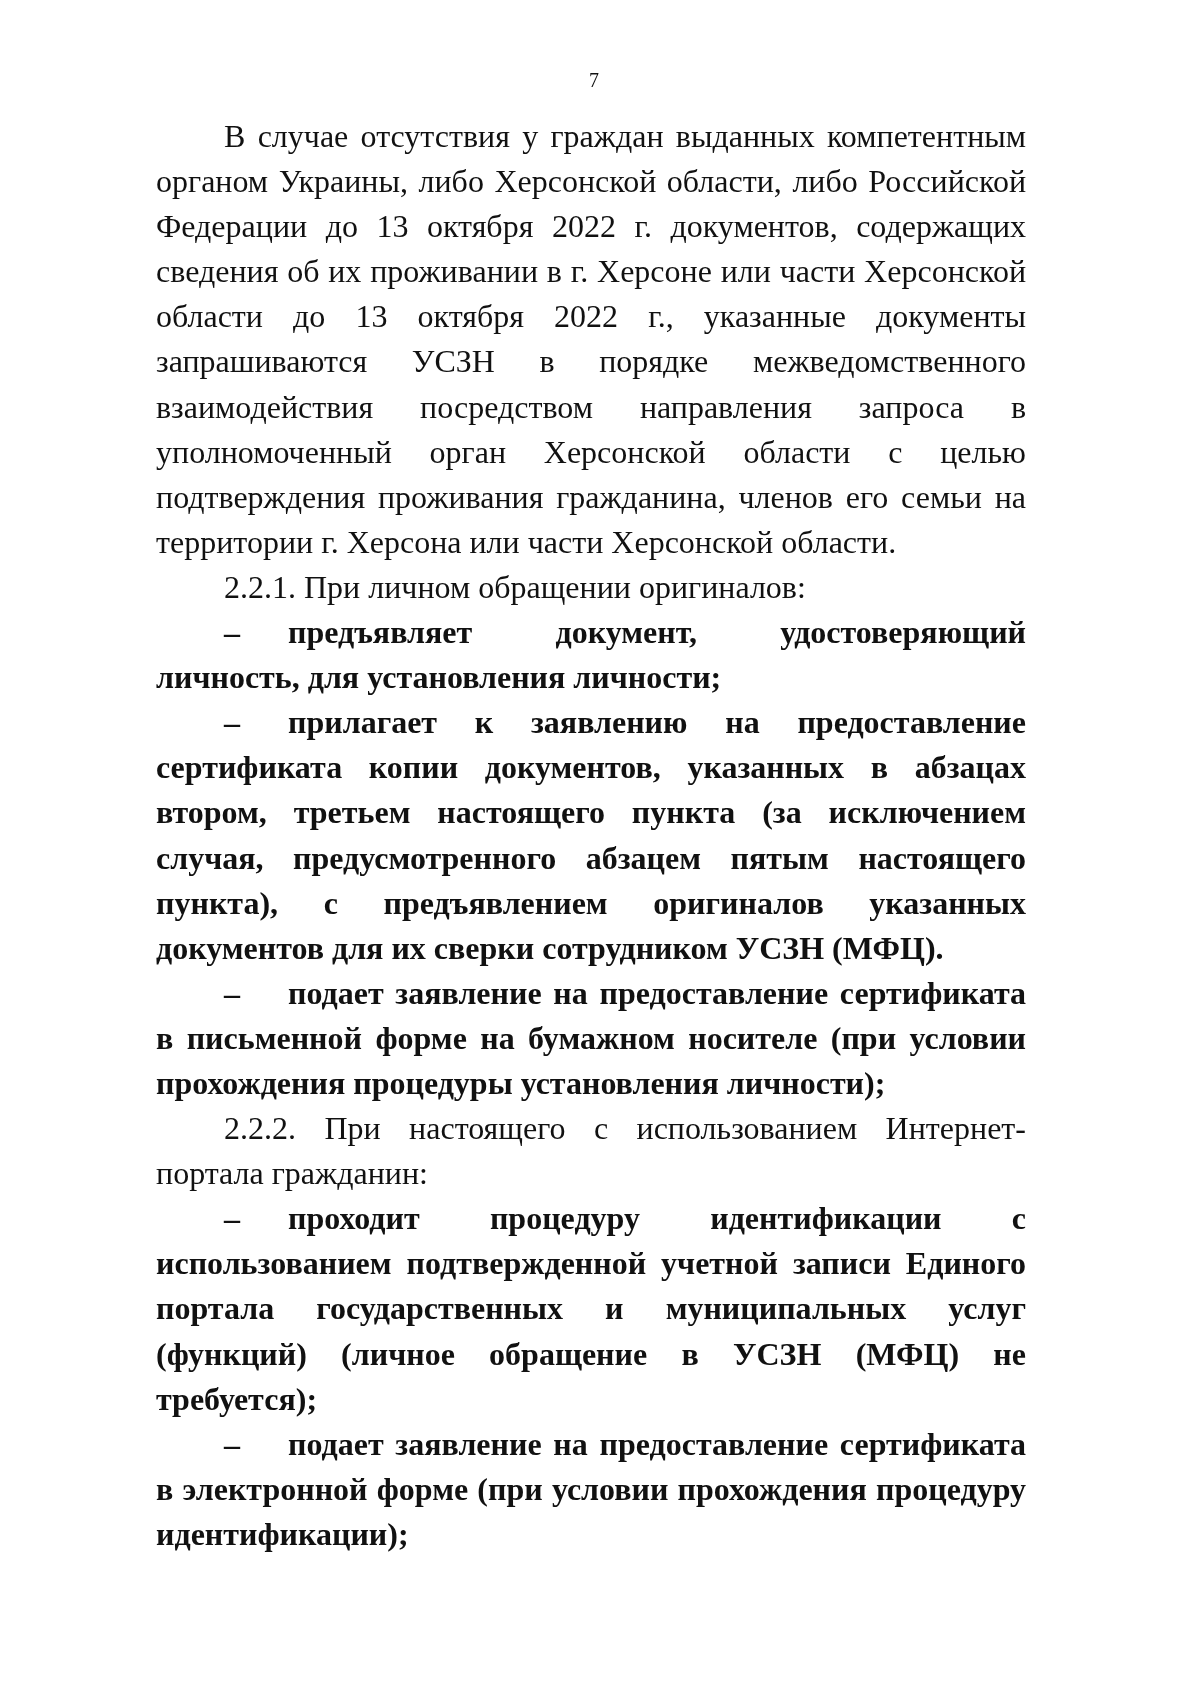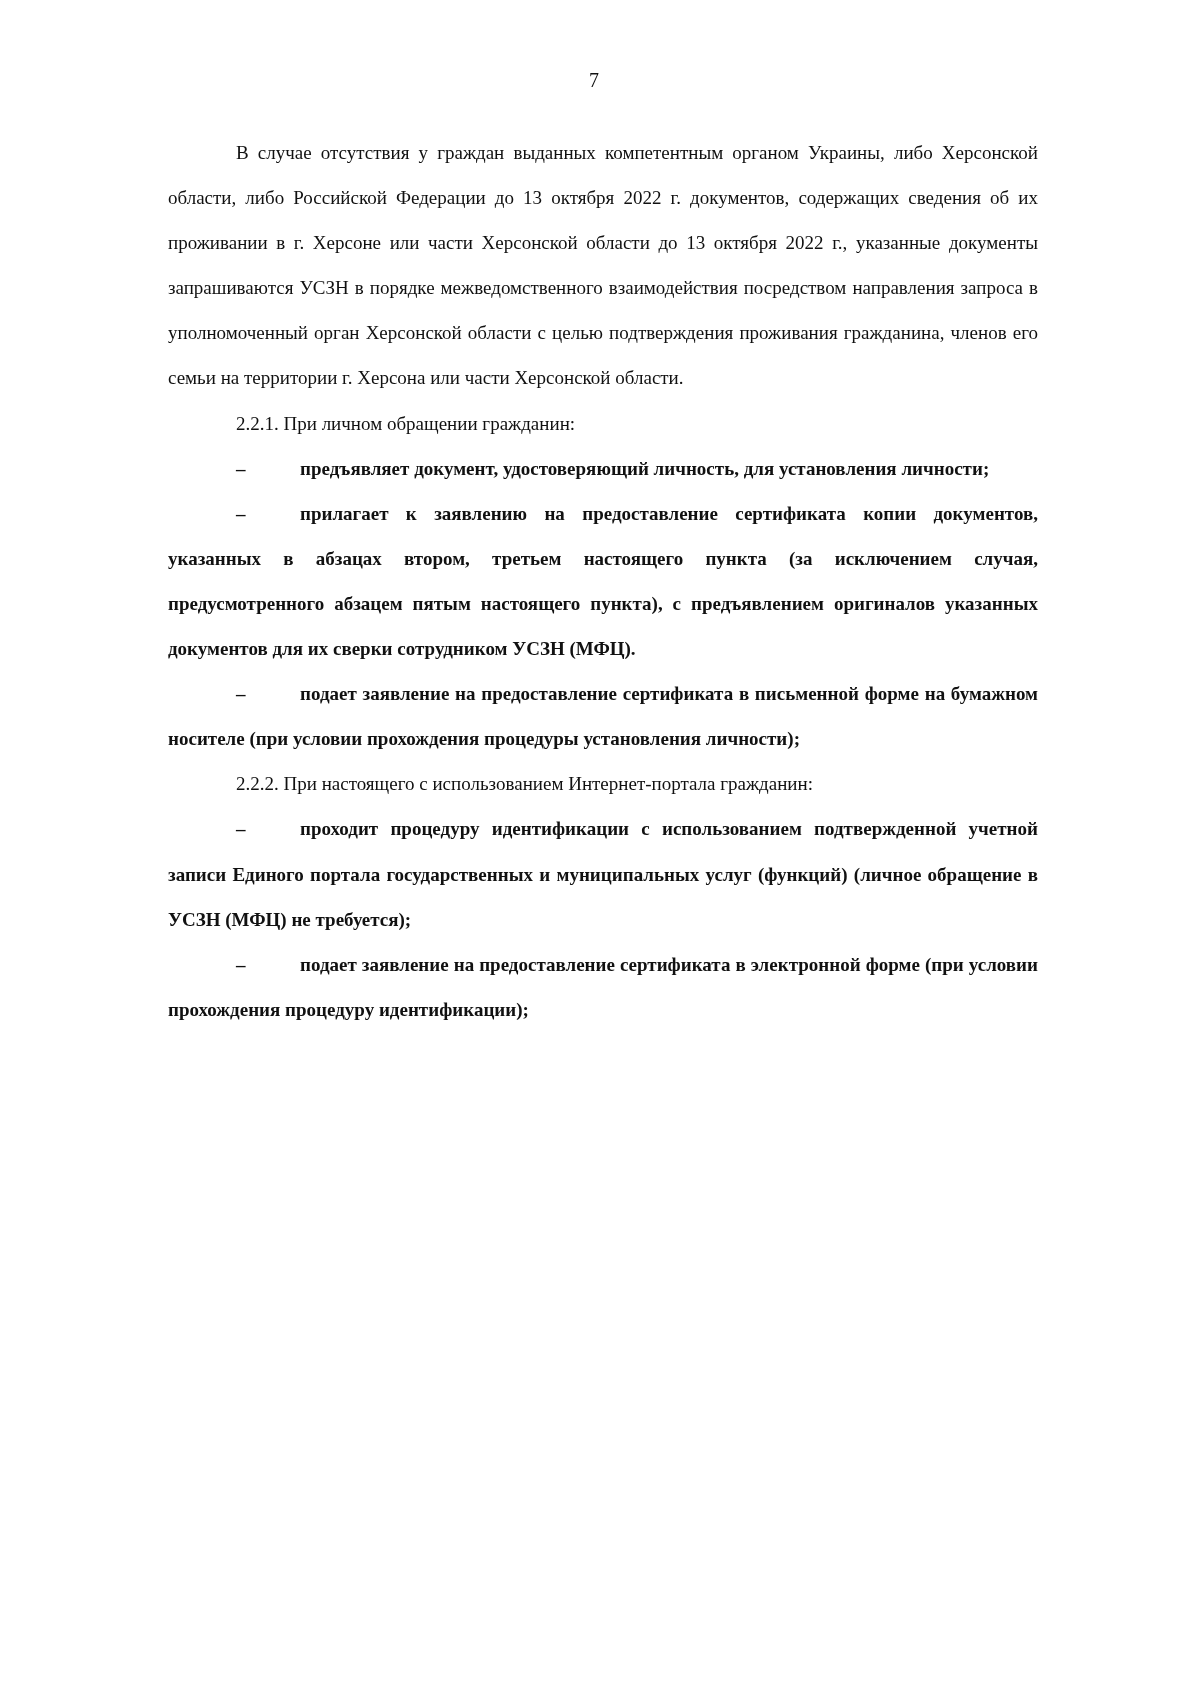--- a/index.html
+++ b/index.html
@@ -20,25 +20,24 @@
       top: 66px;
       left: 0;
       width: 1188px;
       text-align: center;
       font-size: 20px;
       line-height: 28px;
     }
     .body-text {
       position: absolute;
       top: 114px;
-      left: 168px;
+      left: 156px;
       width: 870px;
-      font-size: 19px;
+      font-size: 32px;
       line-height: 45.1px;
-      margin-top: 16px;
     }
     .para {
       margin: 0;
       text-align: justify;
       text-indent: 68px;
     }
     .dash-item {
       margin: 0;
       text-align: justify;
       text-indent: 68px;
@@ -52,21 +51,21 @@
   </style>
 </head>
 <body>
 
 <div class="page-number">7</div>
 
 <div class="body-text">
 
   <p class="para">В случае отсутствия у граждан выданных компетентным органом Украины, либо Херсонской области, либо Российской Федерации до 13 октября 2022 г. документов, содержащих сведения об их проживании в г. Херсоне или части Херсонской области до 13 октября 2022 г., указанные документы запрашиваются УСЗН в порядке межведомственного взаимодействия посредством направления запроса в уполномоченный орган Херсонской области с целью подтверждения проживания гражданина, членов его семьи на территории г. Херсона или части Херсонской области.</p>
 
-  <p class="para">2.2.1. При личном обращении гражданин:</p>
+  <p class="para">2.2.1. При личном обращении оригиналов:</p>
 
   <p class="dash-item"><span class="dash">–</span><span>предъявляет документ, удостоверяющий личность, для установления личности;</span></p>
 
   <p class="dash-item"><span class="dash">–</span><span>прилагает к заявлению на предоставление сертификата копии документов, указанных в абзацах втором, третьем настоящего пункта (за исключением случая, предусмотренного абзацем пятым настоящего пункта), с предъявлением оригиналов указанных документов для их сверки сотрудником УСЗН (МФЦ).</span></p>
 
   <p class="dash-item"><span class="dash">–</span><span>подает заявление на предоставление сертификата в письменной форме на бумажном носителе (при условии прохождения процедуры установления личности);</span></p>
 
   <p class="para">2.2.2. При настоящего с использованием Интернет-портала гражданин:</p>
 
   <p class="dash-item"><span class="dash">–</span><span>проходит процедуру идентификации с использованием подтвержденной учетной записи Единого портала государственных и муниципальных услуг (функций) (личное обращение в УСЗН (МФЦ) не требуется);</span></p>

